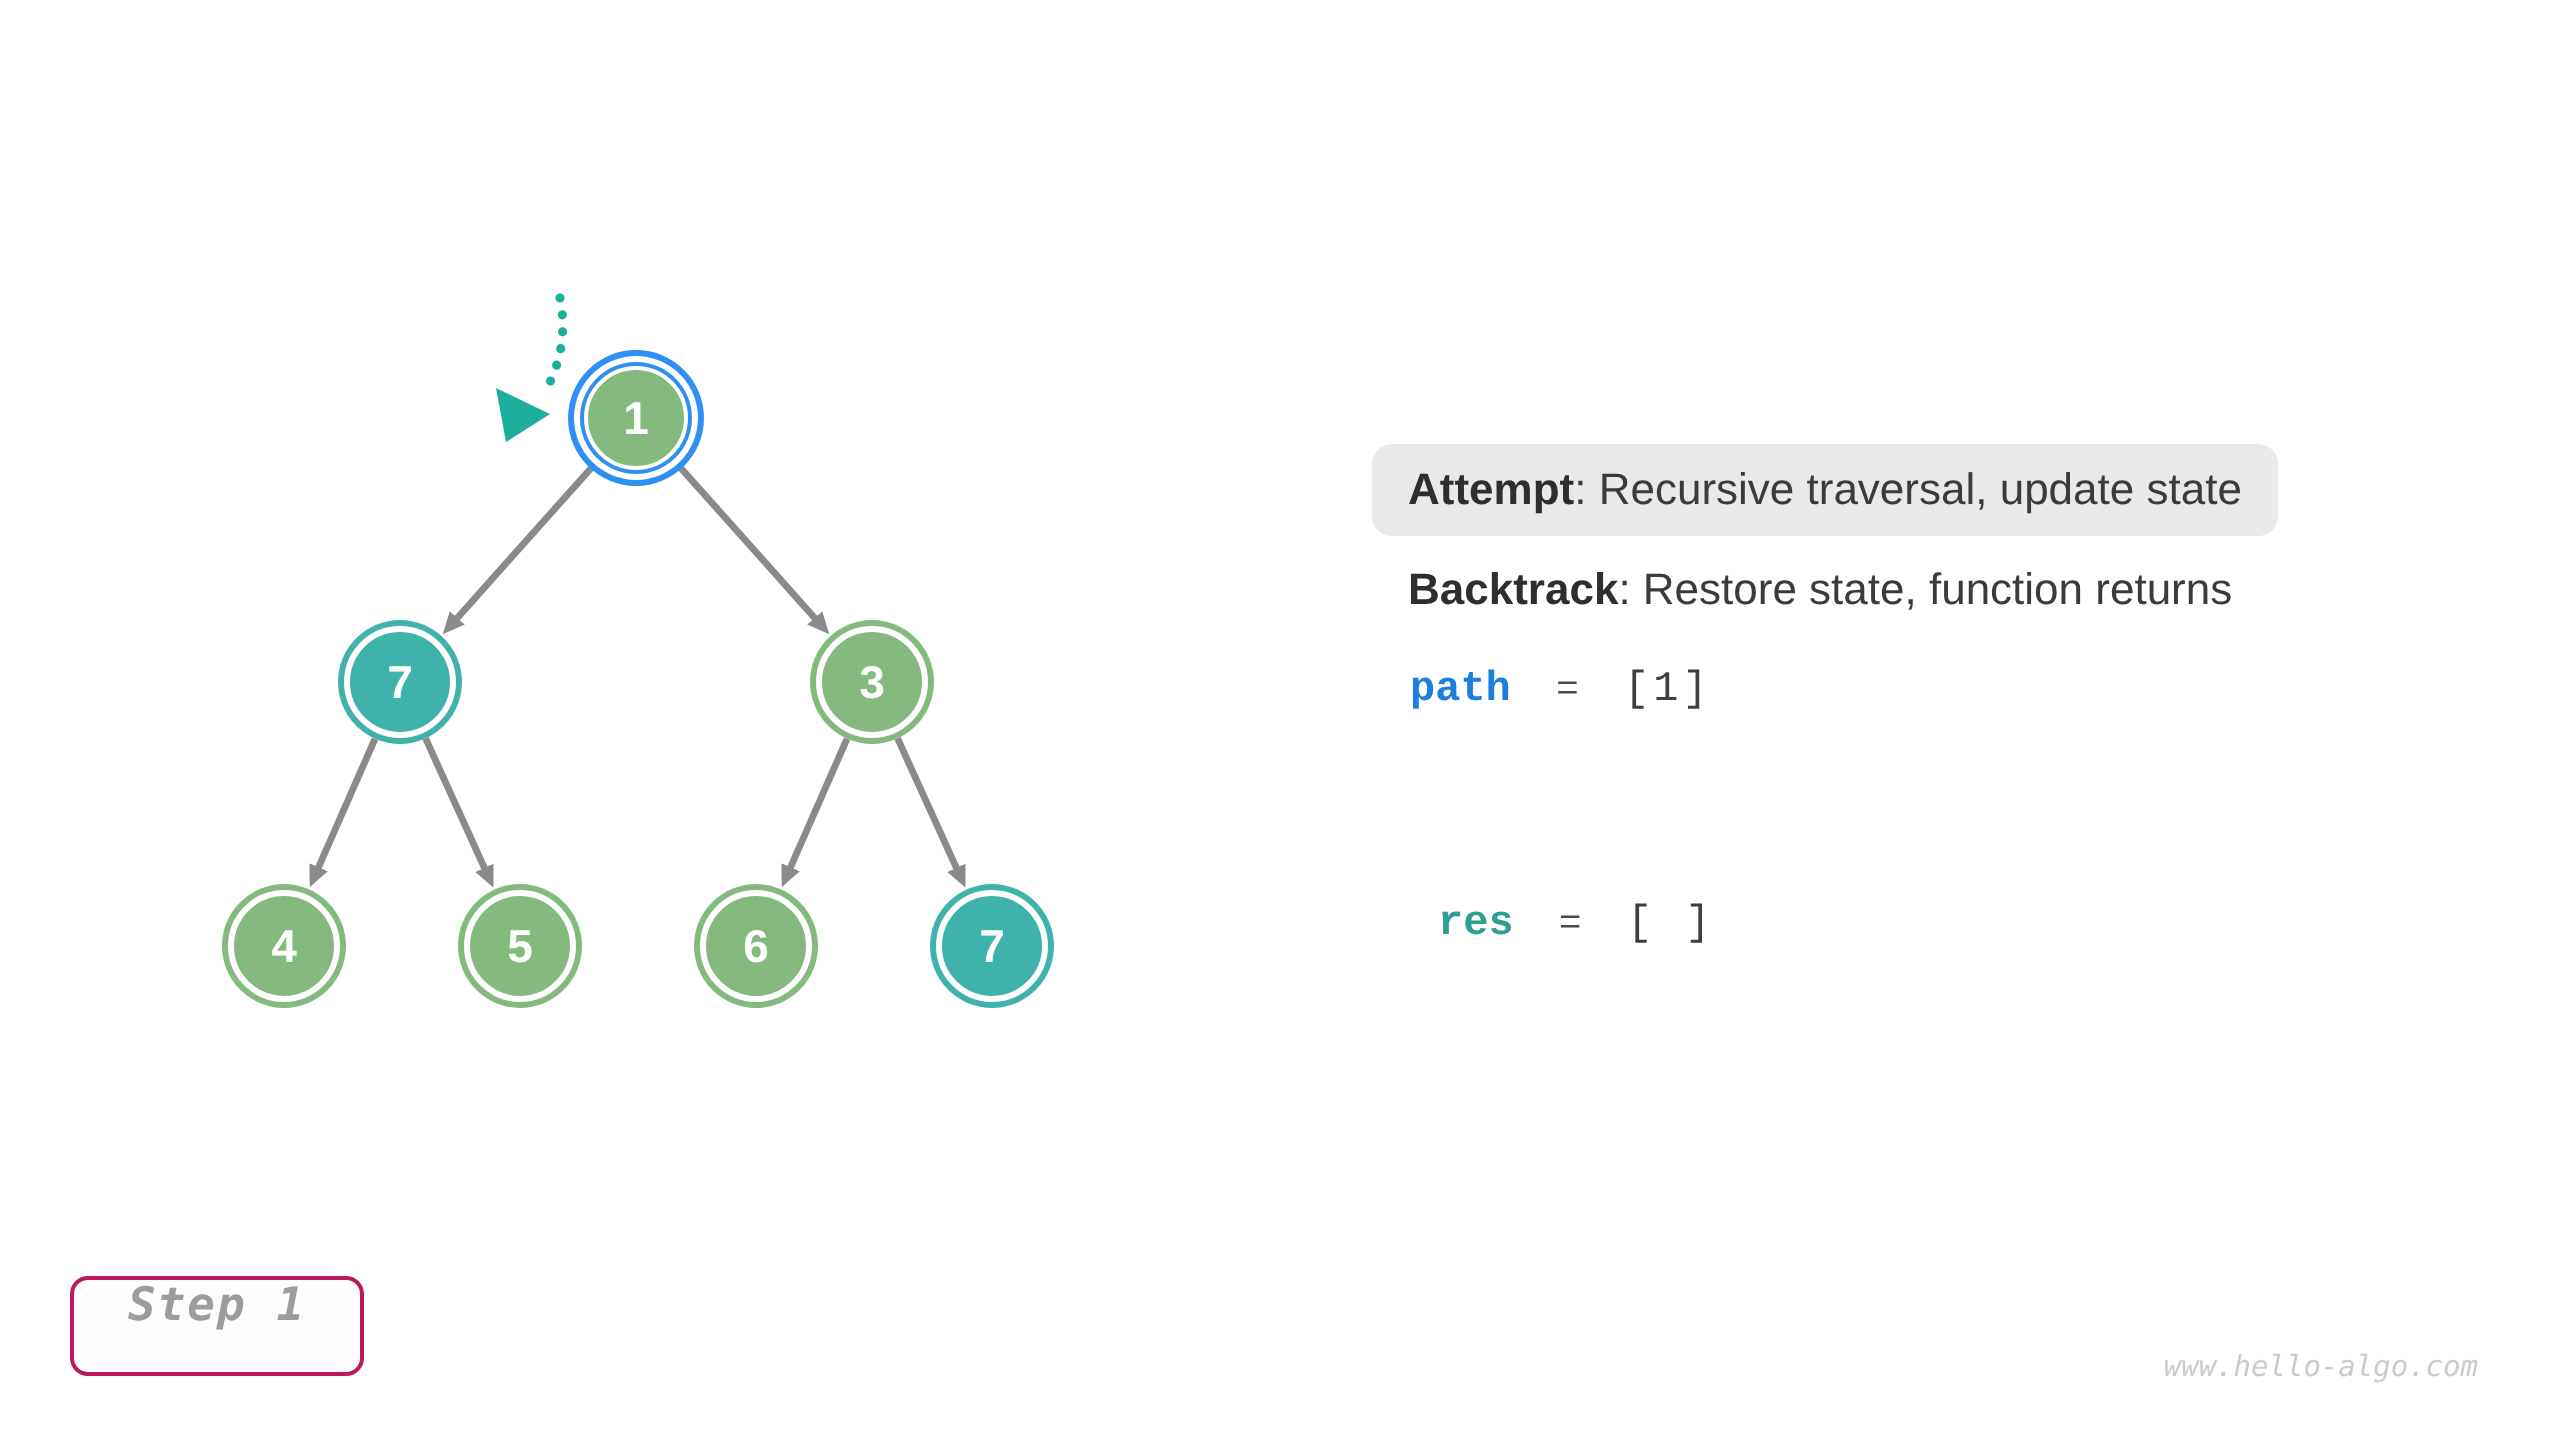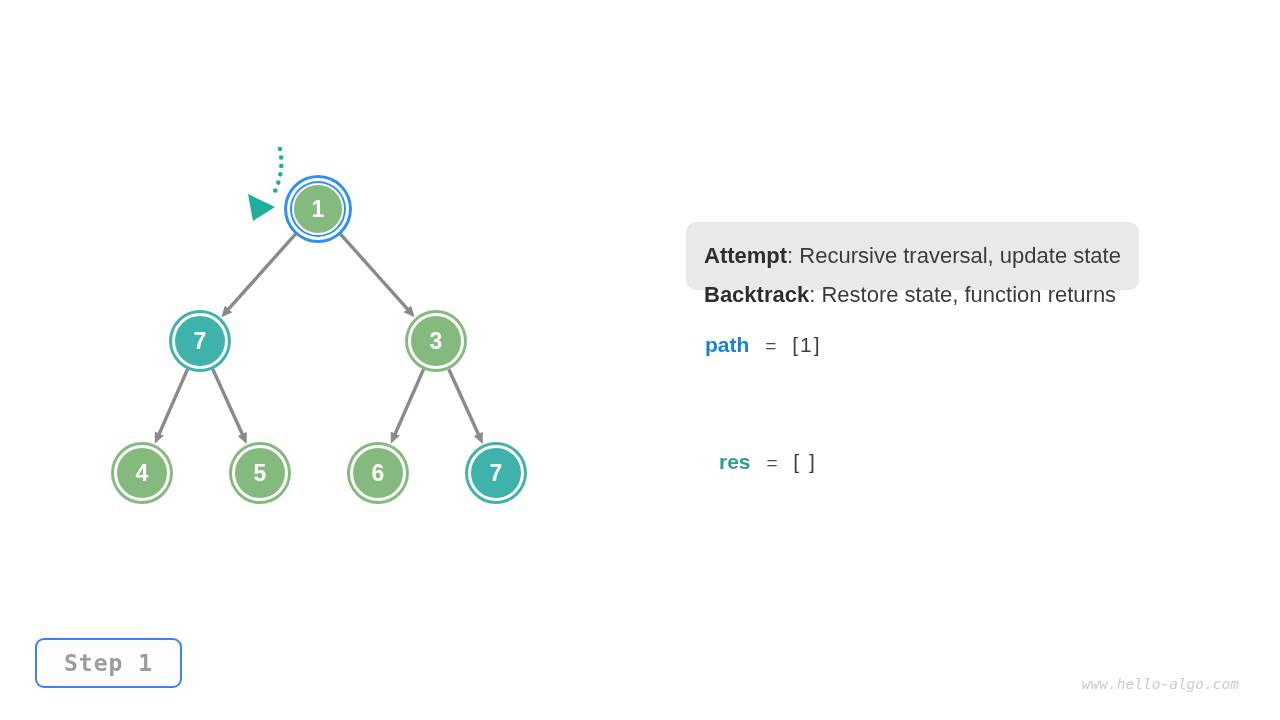--- a/index.html
+++ b/index.html
@@ -40,63 +40,64 @@
     border-width: 2px;
     box-shadow: 0 0 0 2px var(--hl, #2F8FF2),
                 0 0 0 5px #ffffff,
                 0 0 0 8px var(--hl, #2F8FF2);
   }
 
   
   .attempt-box {
     position: absolute; left: 686px; top: 222px;
     height: 44px; line-height: 44px;
-    padding: 12px 18px;
+    padding: 1px 18px;
     background: #E9E9E9;
     border-radius: 10px;
     font-size: 22px; color: #3B3B3B;
     white-space: nowrap;
   }
   .backtrack-line {
     position: absolute; left: 704px; top: 273px;
     height: 44px; line-height: 44px;
     font-size: 22px; color: #3B3B3B;
     white-space: nowrap;
   }
   .caption-label { font-weight: 700; color: #2E2E2E; }
 
   .code-line {
     position: absolute; left: 705px;
     height: 44px; line-height: 44px;
-    font-family: Liberation Sans, sans-serif;
+    font-family: Liberation Mono, monospace;
     font-size: 21px;
     white-space: nowrap;
   }
   .code-line.path-line { top: 323px; }
   .code-line.res-line  { top: 440px; margin-left: 14px; }
   .code-var { font-weight: 700; }
   .path-line .code-var { color: var(--pathv, #1B7FDB); }
   .res-line  .code-var { color: var(--resv, #2F9E93); }
   .code-eq  { color: #4A4A4A; margin: 0 10px; font-size: 19px; }
   .code-val { color: #3F3F3F; letter-spacing: 2px; }
 
   
   .step-badge {
     position: absolute; left: 35px; top: 638px;
     width: 147px; height: 50px;
     box-sizing: border-box;
-    border: 2px solid #3b82f6;
+    border: 2px solid #be185d;
     border-radius: 9px;
     background: #FDFDFD;
-    display: flex; align-items: center; justify-content: center;
+    display: flex; justify-content: center;
     font-family: "DejaVu Sans Mono", monospace;
     font-weight: 700;
     font-size: 23px;
     color: #9C9C9C;
     letter-spacing: 1px;
+    font-style: italic;
   }
 
   
   .watermark {
     position: absolute; right: 41px; top: 676px;
     font-family: "DejaVu Sans Mono", monospace;
     font-size: 14.5px;
     color: #CBCBCB;
     font-style: italic;
   }

